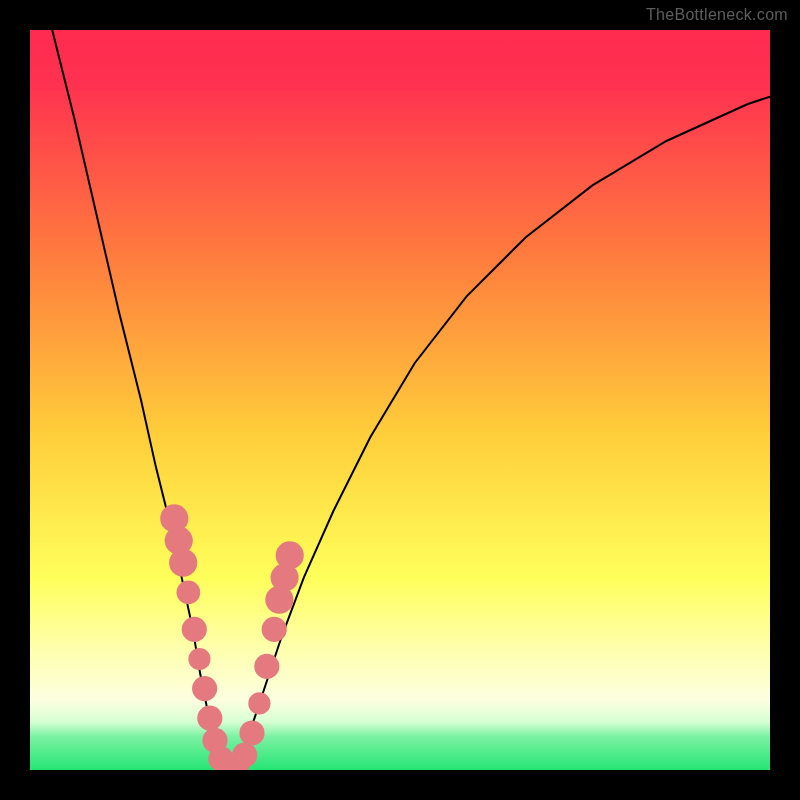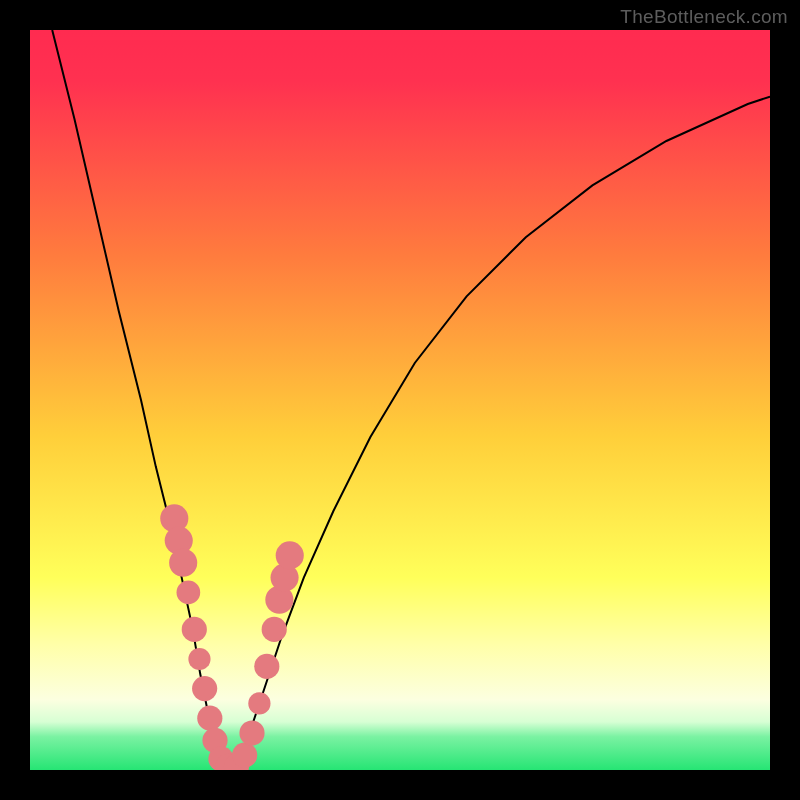--- a/index.html
+++ b/index.html
@@ -28,21 +28,21 @@
   .gradient {
     position: absolute;
     left: 0; top: 0;
     width: 100%; height: 100%;
   }
   .watermark {
     position: absolute;
     top: 6px;
     right: 12px;
     color: #5d5d5d;
-    font-size: 19px;
+    font-size: 16px;
     font-weight: 500;
     letter-spacing: 0.3px;
   }
   svg.curves {
     position: absolute;
     left: 0; top: 0;
     width: 100%;
     height: 100%;
   }
   .bead {

